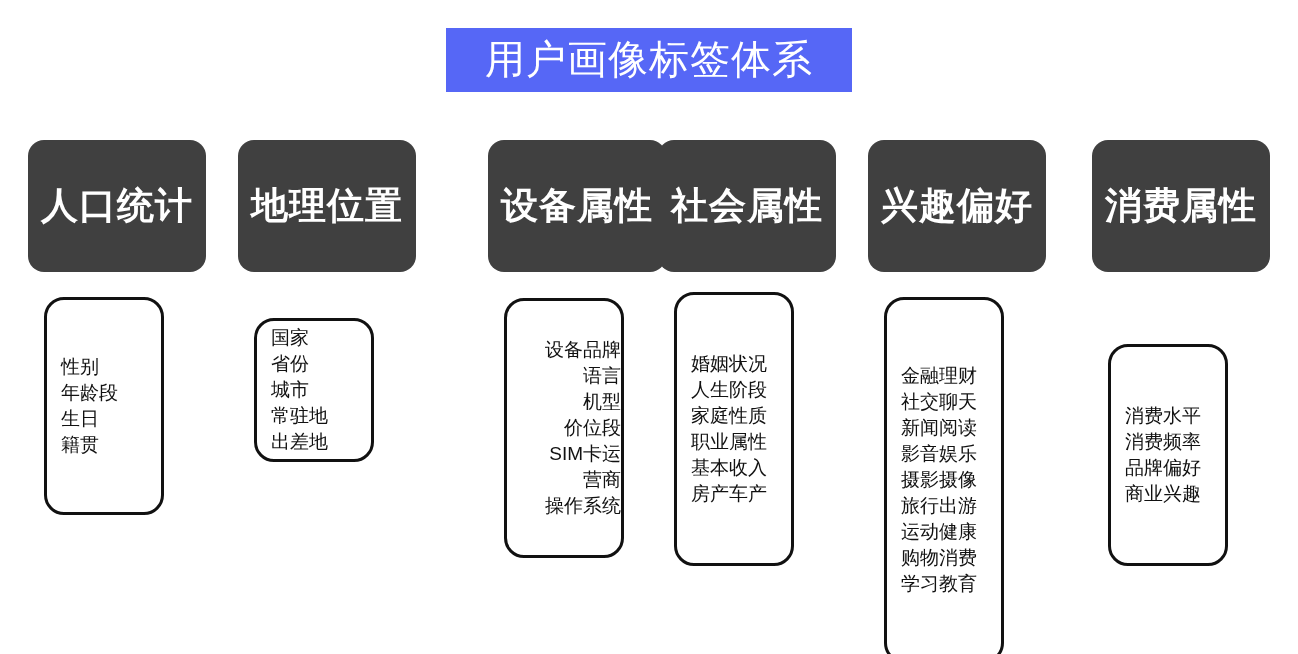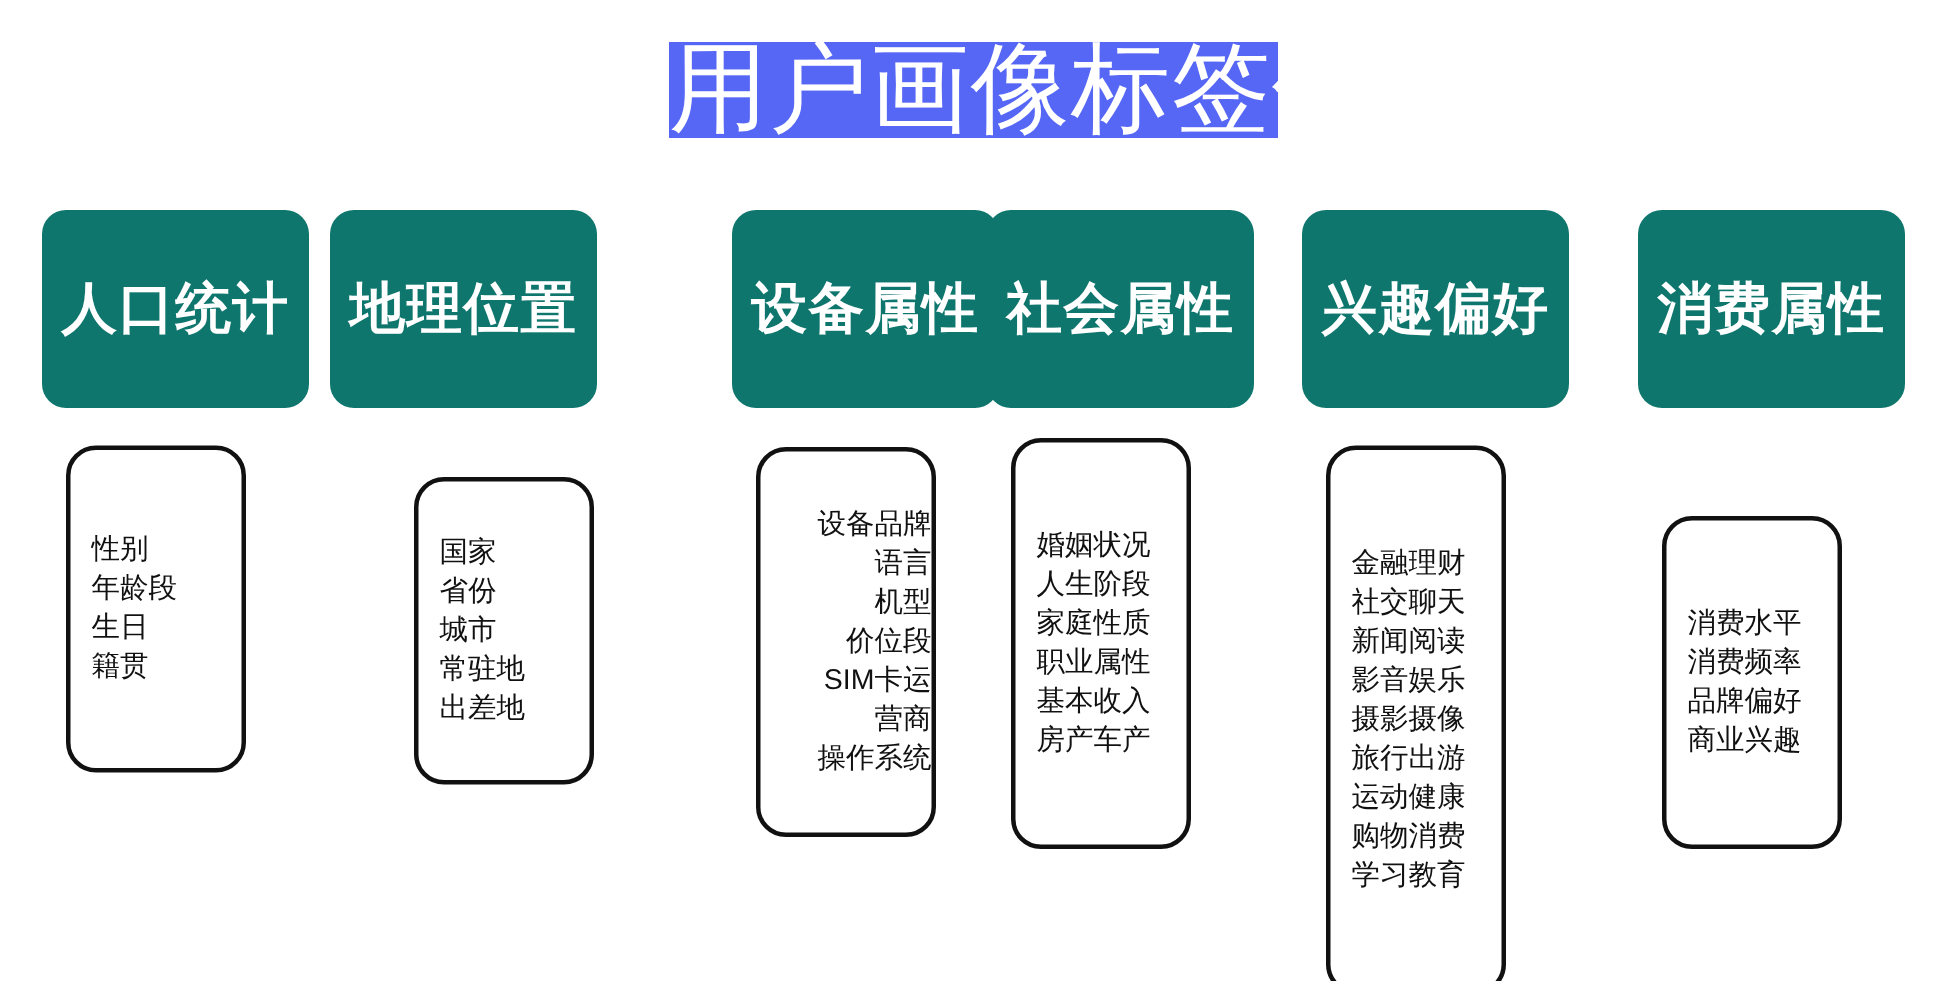--- a/index.html
+++ b/index.html
@@ -18,38 +18,38 @@
   
   #diagram-title {
     position: absolute;
     left: 446px;
     top: 28px;
     width: 406px;
     height: 64px;
     background: #5667f6;
     color: #ffffff;
     font-family: "Liberation Serif", "DejaVu Serif", serif;
-    font-size: 66px;
+    font-size: 40px;
     line-height: 64px;
     letter-spacing: 1px;
     text-align: center;
     white-space: nowrap;
   }
 
   
   .column {
     position: absolute;
     top: 140px;
     width: 178px;
   }
 
   .category-header {
     width: 178px;
     height: 132px;
-    background: #0f766e;
+    background: #404040;
     border-radius: 16px;
     color: #ffffff;
     font-size: 37px;
     font-weight: bold;
     letter-spacing: 1px;
     display: flex;
     align-items: center;
     justify-content: center;
     box-sizing: border-box;
     white-space: nowrap;
@@ -84,23 +84,23 @@
 <div id="columns-root">
     <div class="column" style="left: 28px;">
       <div class="category-header">人口统计</div>
       <div class="tag-card" style="top: 157px; height: 218px; border-radius: 20px;">
         <div class="tag-item">性别</div>
         <div class="tag-item">年龄段</div>
         <div class="tag-item">生日</div>
         <div class="tag-item">籍贯</div>
       </div>
     </div>
-    <div class="column" style="left: 220px;">
+    <div class="column" style="left: 238px;">
       <div class="category-header">地理位置</div>
-      <div class="tag-card" style="top: 178px; height: 205px; margin-left: 40px;">
+      <div class="tag-card" style="top: 178px; height: 144px;">
         <div class="tag-item">国家</div>
         <div class="tag-item">省份</div>
         <div class="tag-item">城市</div>
         <div class="tag-item">常驻地</div>
         <div class="tag-item">出差地</div>
       </div>
     </div>
     <div class="column" style="left: 448px; margin-left: 40px;">
       <div class="category-header">设备属性</div>
       <div class="tag-card" style="top: 158px; height: 260px; align-items: flex-end;">

